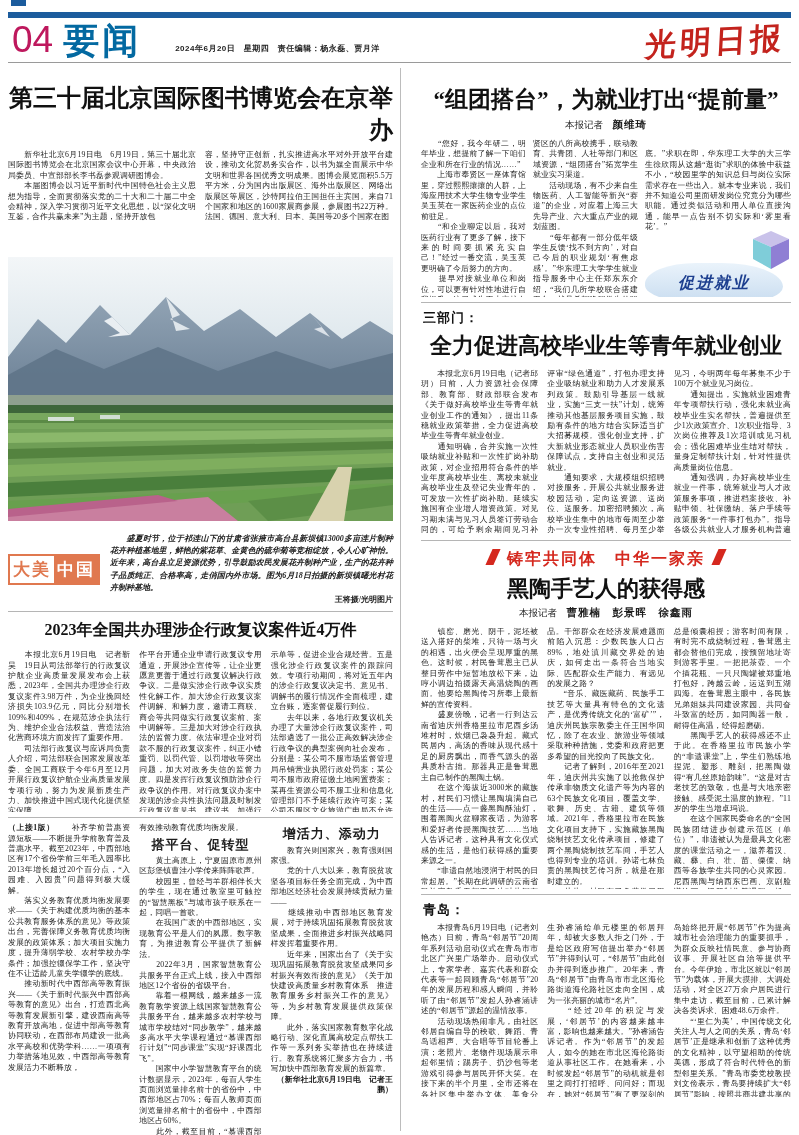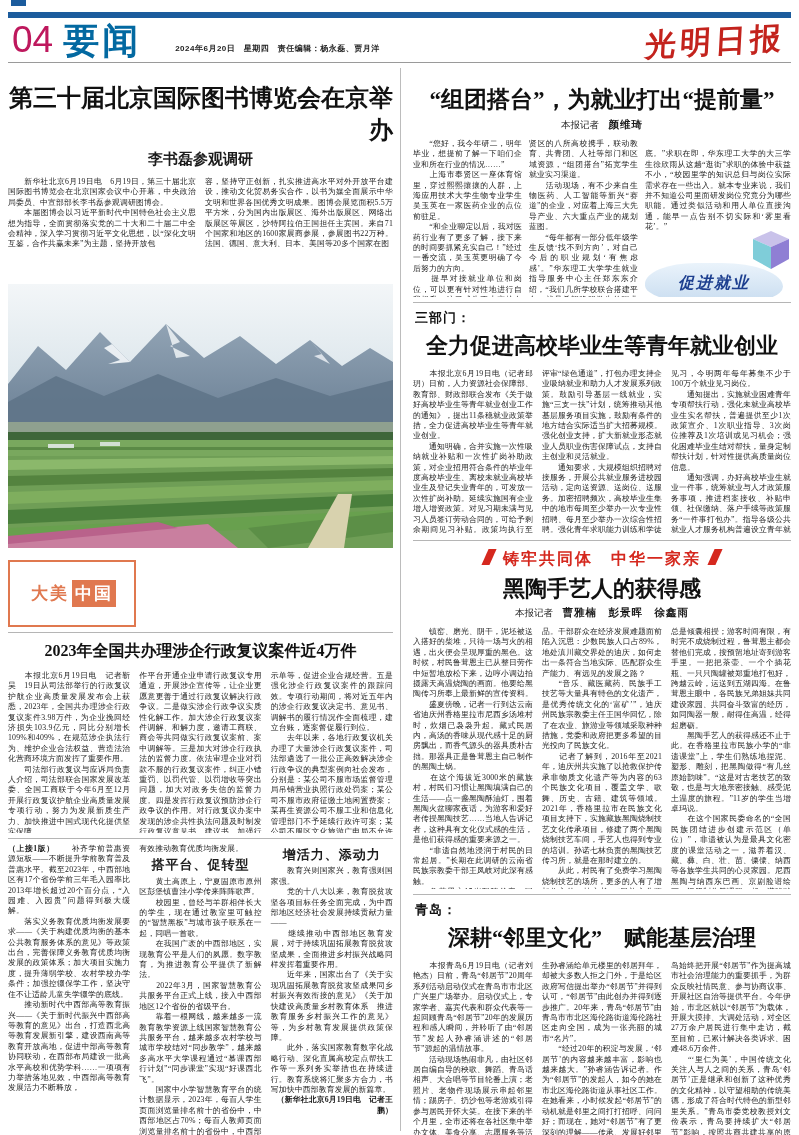--- a/index.html
+++ b/index.html
@@ -11,21 +11,21 @@
   .header-row { position:absolute; left:8px; right:8px; top:20px; height:38px; display:flex; align-items:flex-end; }
   .page-no { font-family:"Liberation Sans",sans-serif; font-size:37px; line-height:36px; color:#be185d; font-weight:400; margin:0 10px 0 4px; }
   .section-name { font-family:"Liberation Sans",sans-serif; font-size:36px; line-height:35px; color:#0369a1; font-weight:900; letter-spacing:3px; }
   .date-line { font-family:"Liberation Sans",sans-serif; font-size:8px; font-weight:bold; color:#222; margin:0 0 4px 34px; letter-spacing:.5px; }
   .masthead { margin-left:auto; font-size:31px; line-height:32px; color:#c3231d; font-weight:bold;
               transform:rotate(-3deg) skewX(-6deg); letter-spacing:4px; margin-right:6px; }
   .header-rule { position:absolute; left:8px; right:8px; top:62px; border-top:1px solid #9a9a9a; }
 
   .main { position:absolute; left:8px; right:8px; top:68px; bottom:4px; display:flex; }
   .left-sec { width:392px; padding-right:7px; }
-  .right-sec { flex:1; border-left:1px solid #bcbcbc; padding-left:12px; }
+  .right-sec { flex:1; border-left:1px solid #bcbcbc; padding-left:20px; }
 
   .rule { border:none; border-top:1px solid #b5b5b5; margin:5px 0; }
   h1,h2 { text-align:center; font-weight:bold; color:#111; }
   .expo-head { font-size:24px; letter-spacing:0px; margin:14px 0 4px;text-align:right; }
   .expo-sub  { text-align:center; font-size:15px; font-weight:bold; margin-bottom:8px; }
   .fuyi-head { font-size:16px; margin:8px 0 9px; }
   .zt-head   { font-size:23px; margin:16px 0 3px; }
   .sb-head   { font-size:22px; margin:2px 0 8px; }
   .ht-head   { font-size:22px; margin:4px 0 2px; }
   .qd-head   { font-size:22px; margin:2px 0 8px; }
@@ -44,21 +44,21 @@
   .cols-qd   { height:174px; }
   .upTag { font-weight:bold; }
   .subhead3 { font-family:"Liberation Sans",sans-serif; font-size:13px; font-weight:bold; text-align:center;
               margin:6px 0 6px; letter-spacing:1px; white-space:normal; }
   .col-credit { text-align:right; font-weight:bold; font-size:7.8px; }
 
   .kicker { font-family:"Liberation Sans",sans-serif; font-size:13px; font-weight:bold; color:#111; margin:6px 0 4px 2px; letter-spacing:1px; }
 
   .photo-wrap { margin-top:5px; }
   .caption-row { display:flex; align-items:center; gap:10px; margin:8px 0 2px; }
-  .damei { flex:0 0 auto; display:inline-flex; border:2px solid #e0784f; padding:18px; background:#fff; }
+  .damei { flex:0 0 auto; display:inline-flex; border:2px solid #e0784f; padding:0; background:#fff; }
   .damei span { font-size:17px; font-weight:bold; padding:2px 3px; letter-spacing:2px; }
   .damei .a { color:#e0784f; background:#fff; }
   .damei .b { color:#fff; background:#e0784f; }
   .caption { flex:1; font-size:8px; line-height:12.2px; font-style:italic; font-weight:bold; color:#222; text-align:justify; }
   .caption-credit { display:block; text-align:right; font-style:normal; }
 
   .banner { display:flex; align-items:flex-start; justify-content:center; margin:8px 0 4px; }
   .banner-text { color:#d5281e; font-family:"Liberation Sans",sans-serif; font-weight:900; font-size:16px; letter-spacing:2px; }
   .slash { display:inline-block; width:8px; height:16px; background:#d5281e; transform:skewX(-24deg); margin:0 10px; }
 
@@ -83,21 +83,20 @@
     <div class="masthead">光明日报</div>
   </div>
   <div class="header-rule"></div>
 
   <div class="main">
 
     <div class="left-sec">
 
       <div>
         <h1 class="expo-head">第三十届北京国际图书博览会在京举办</h1>
-        <div class="expo-sub">李书磊参观调研</div>
         <div class="cols cols-expo">
           <div class="col">　　新华社北京6月19日电　6月19日，第三十届北京国际图书博览会在北京国家会议中心开幕，中央政治局委员、中宣部部长李书磊参观调研图博会。
 　　本届图博会以习近平新时代中国特色社会主义思想为指导，全面贯彻落实党的二十大和二十届二中全会精神，深入学习贯彻习近平文化思想，以“深化文明互鉴，合作共赢未来”为主题，坚持开放包</div>
           <div class="col">容，坚持守正创新，扎实推进高水平对外开放平台建设，推动文化贸易务实合作，以书为媒全面展示中华文明和世界各国优秀文明成果。图博会展览面积5.5万平方米，分为国内出版展区、海外出版展区、网络出版展区等展区，沙特阿拉伯王国担任主宾国。来自71个国家和地区的1600家展商参展，参展图书22万种。法国、德国、意大利、日本、美国等20多个国家在图</div>
         </div>
       </div>
 
       <div class="photo-wrap">
         <svg width="385" height="264" viewBox="0 0 385 264">
           <defs>
@@ -133,20 +132,24 @@
           <rect x="40" y="160" width="26" height="4" fill="#e8ecef" opacity="0.85"></rect>
           <rect x="92" y="158" width="20" height="4" fill="#e8ecef" opacity="0.8"></rect>
         </svg>
       </div>
 
       <div class="caption-row">
         <div class="damei">
           <span class="a">大美</span>
           <span class="b">中国</span>
         </div>
+        <div class="caption">
+          <span style="white-space:pre-line;">　　盛夏时节，位于祁连山下的甘肃省张掖市高台县新坝镇13000多亩连片制种花卉种植基地里，鲜艳的紫花草、金黄色的硫华菊等竞相绽放，令人心旷神怡。近年来，高台县立足资源优势，引导鼓励农民发展花卉制种产业，生产的花卉种子品质纯正、合格率高，走俏国内外市场。图为6月18日拍摄的新坝镇曙光村花卉制种基地。</span>
+          <span class="caption-credit">王将摄/光明图片</span>
+        </div>
       </div>
 
       <hr class="rule">
 
       <div>
         <h2 class="fuyi-head">2023年全国共办理涉企行政复议案件近4万件</h2>
         <div class="cols cols-fuyi">
           <div class="col">　　本报北京6月19日电　记者靳昊　19日从司法部举行的行政复议护航企业高质量发展发布会上获悉，2023年，全国共办理涉企行政复议案件3.98万件，为企业挽回经济损失103.9亿元，同比分别增长109%和409%，在规范涉企执法行为、维护企业合法权益、营造法治化营商环境方面发挥了重要作用。
 　　司法部行政复议与应诉局负责人介绍，司法部联合国家发展改革委、全国工商联于今年6月至12月开展行政复议护航企业高质量发展专项行动，努力为发展新质生产力、加快推进中国式现代化提供坚实保障。
 　　这次专项行动提出5个方面18项具体举措：一是畅通涉企行政复议申请渠道。在全国行政复议行政应诉工</div>
@@ -258,21 +261,20 @@
 　　黑陶手艺人的获得感还不止于此。在香格里拉市民族小学的“非遗课堂”上，学生们熟练地捏泥、塑形、雕刻，把黑陶做得“有几丝原始韵味”。“这是对古老技艺的致敬，也是与大地亲密接触、感受泥土温度的旅程。”11岁的学生当增卓玛说。
 　　在这个国家民委命名的“全国民族团结进步创建示范区（单位）”，非遗被认为是最具文化密度的课堂活动之一，滋养着汉、藏、彝、白、壮、苗、傈僳、纳西等各族学生共同的心灵家园。尼西黑陶与纳西东巴画、京剧脸谱绘画、汉服制作等课程一起，潜移默化地浸润着孩子们的心灵，开阔着他们的眼界。
 　　也是在这里，学生和黑陶非遗传承人都把彼此当作获得感的重要来源。一方拥有了专业技术精湛的老师，而另一方则看到了后继有人的希望。</div>
         </div>
       </div>
 
       <hr class="rule">
 
       <div>
         <div class="kicker">青岛：</div>
-        <h2 class="qd-head">深耕“邻里文化”　赋能基层治理</h2>
         <div class="cols cols-qd">
           <div class="col">　　本报青岛6月19日电（记者刘艳杰）日前，青岛“邻居节”20周年系列活动启动仪式在青岛市市北区广兴里广场举办。启动仪式上，专家学者、嘉宾代表和群众代表等一起回顾青岛“邻居节”20年的发展历程和感人瞬间，并聆听了由“邻居节”发起人孙睿涵讲述的“邻居节”源起的温情故事。
 　　活动现场热闹非凡，由社区邻居自编自导的秧歌、舞蹈、青岛话相声、大合唱等节目轮番上演；老照片、老物件现场展示串起邻里情；踢房子、扔沙包等老游戏引得参与居民开怀大笑。在接下来的半个月里，全市还将在各社区集中举办文体、美食分享、志愿服务等活动，让市民充分感受浓浓的邻里情谊和新时代邻里文化的发展与变迁。
 　　2004年春节，青岛市四方实验小学学</div>
           <div class="col">生孙睿涵给单元楼里的邻居拜年，却被大多数人拒之门外，于是给区政府写信提出举办“邻居节”并得到认可，“邻居节”由此创办并得到逐步推广。20年来，青岛“邻居节”由青岛市市北区海伦路街道海伦路社区走向全国，成为一张亮丽的城市“名片”。
 　　“经过20年的积淀与发展，‘邻居节’的内容越来越丰富，影响也越来越大。”孙睿涵告诉记者。作为“邻居节”的发起人，如今的她在市北区海伦路街道从事社区工作。在她看来，小时候发起“邻居节”的动机就是邻里之间打打招呼、问问好；而现在，她对“邻居节”有了更深刻的理解——传承、发展好邻里文化，既可以增强文化自信，也可以为新时代的社区治理提供更多可能性。
 　　历经20年，青岛“邻居节”成为全国持续举办时间最长的“邻居节”。20年来，青</div>
           <div class="col">岛始终把开展“邻居节”作为提高城市社会治理能力的重要抓手，为群众反映社情民意、参与协商议事、开展社区自治等提供平台。今年伊始，市北区就以“邻居节”为载体，开展大摸排、大调处活动，对全区27万余户居民进行集中走访，截至目前，已累计解决各类诉求、困难48.6万余件。
 　　“‘里仁为美’，中国传统文化关注人与人之间的关系，青岛‘邻居节’正是继承和创新了这种优秀的文化精神，以守望相助的传统美德，形成了符合时代特色的新型邻里关系。”青岛市委党校教授刘文俭表示，青岛要持续扩大“邻居节”影响，按照共商共建共享的原则不断丰富内容，提升功能，让“邻居节”深入更多街镇、社区和村庄，使其不仅成为青岛市民的盛大节日，也成为促进社会和谐、聚焦为民服务、增强基层治理的有力平台。</div>
         </div>

